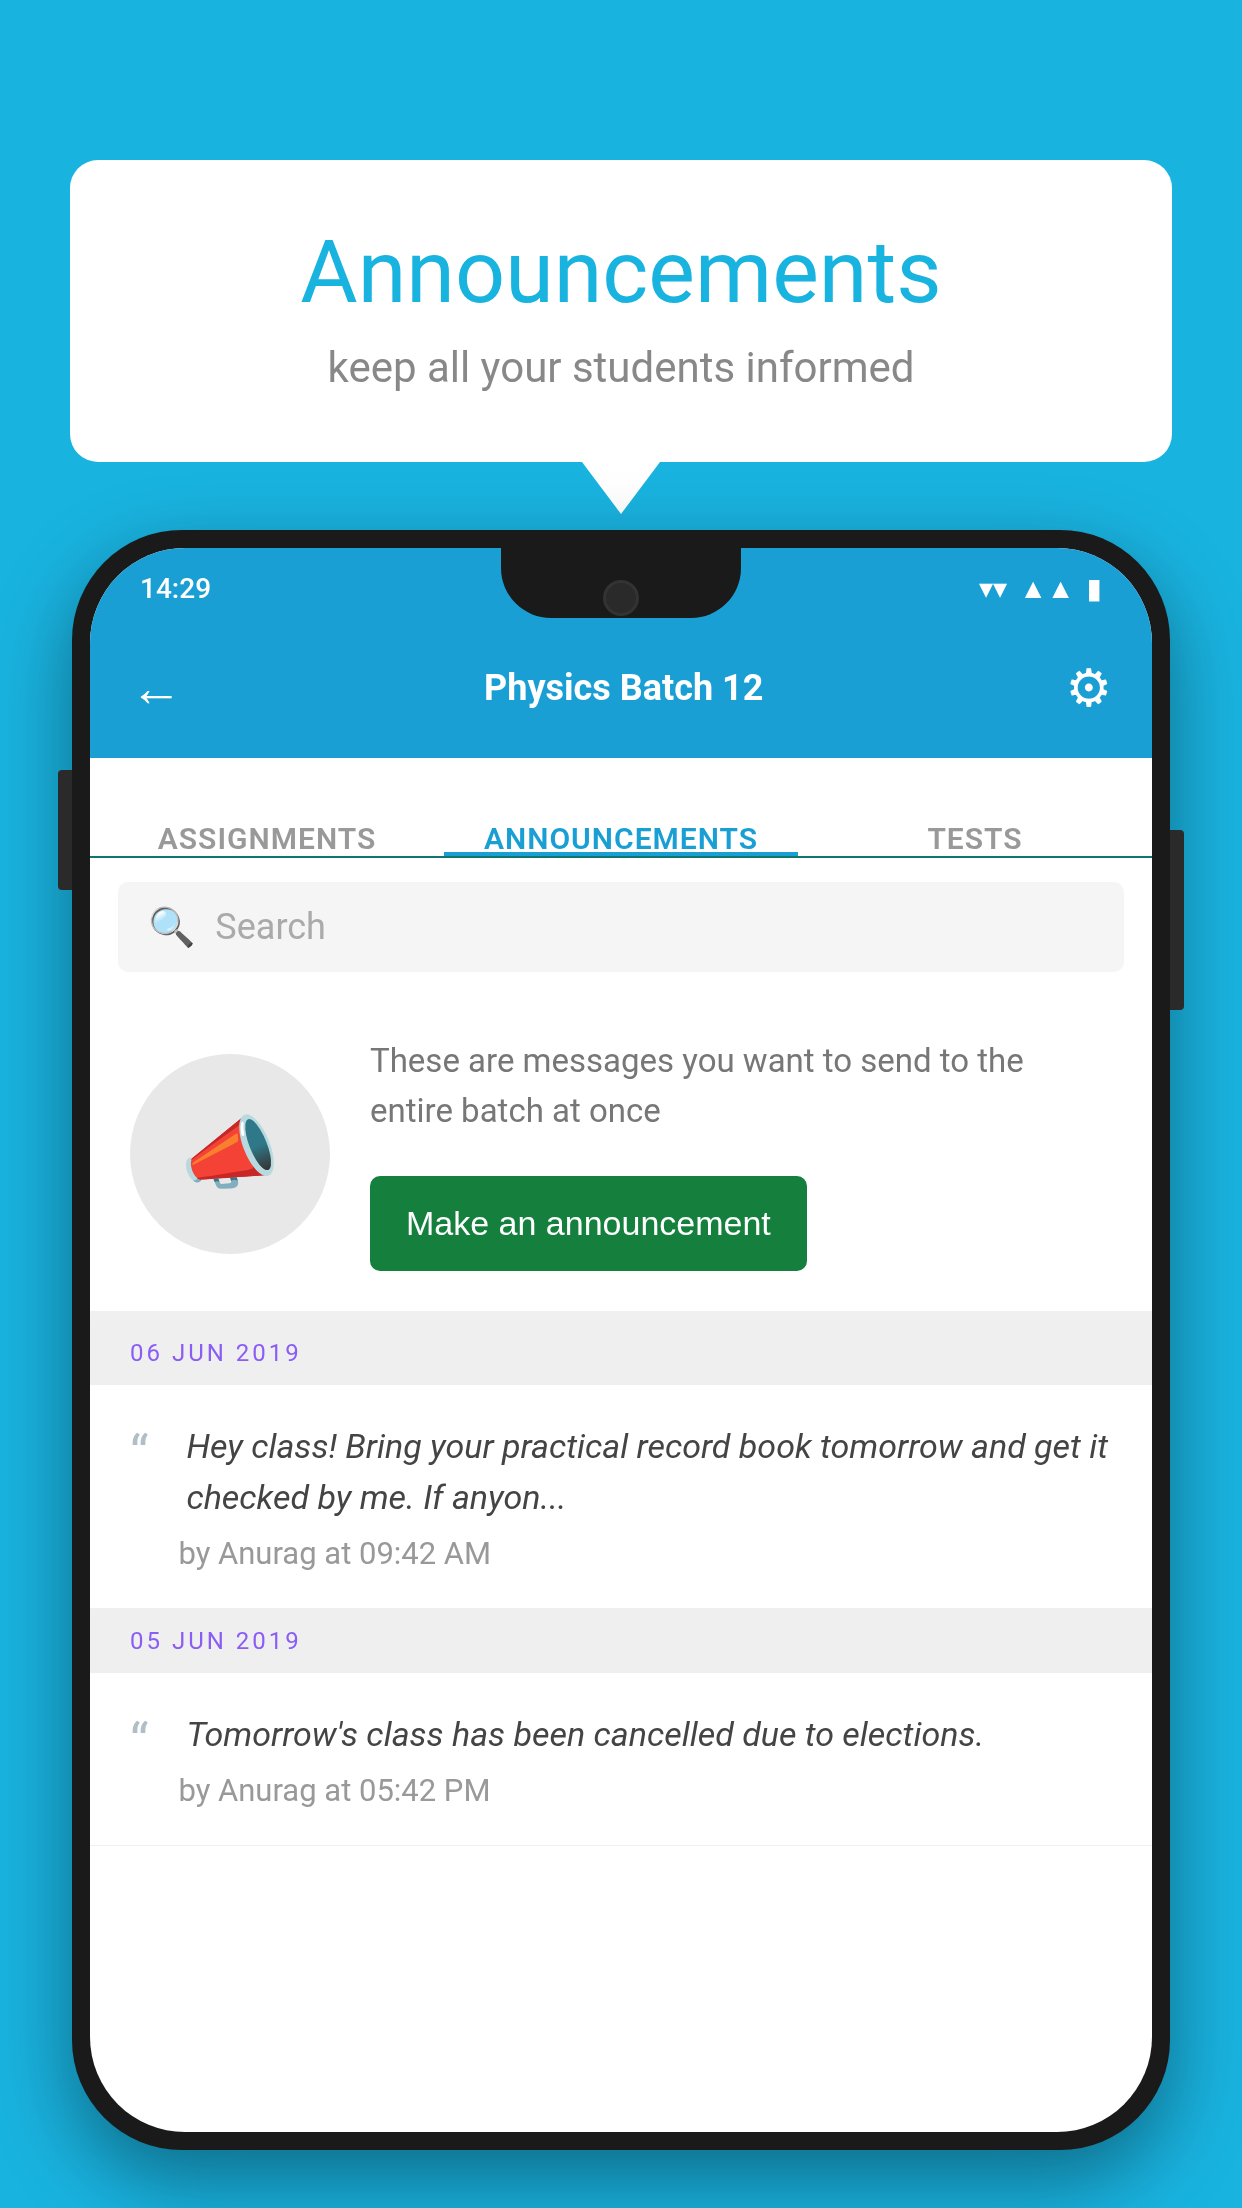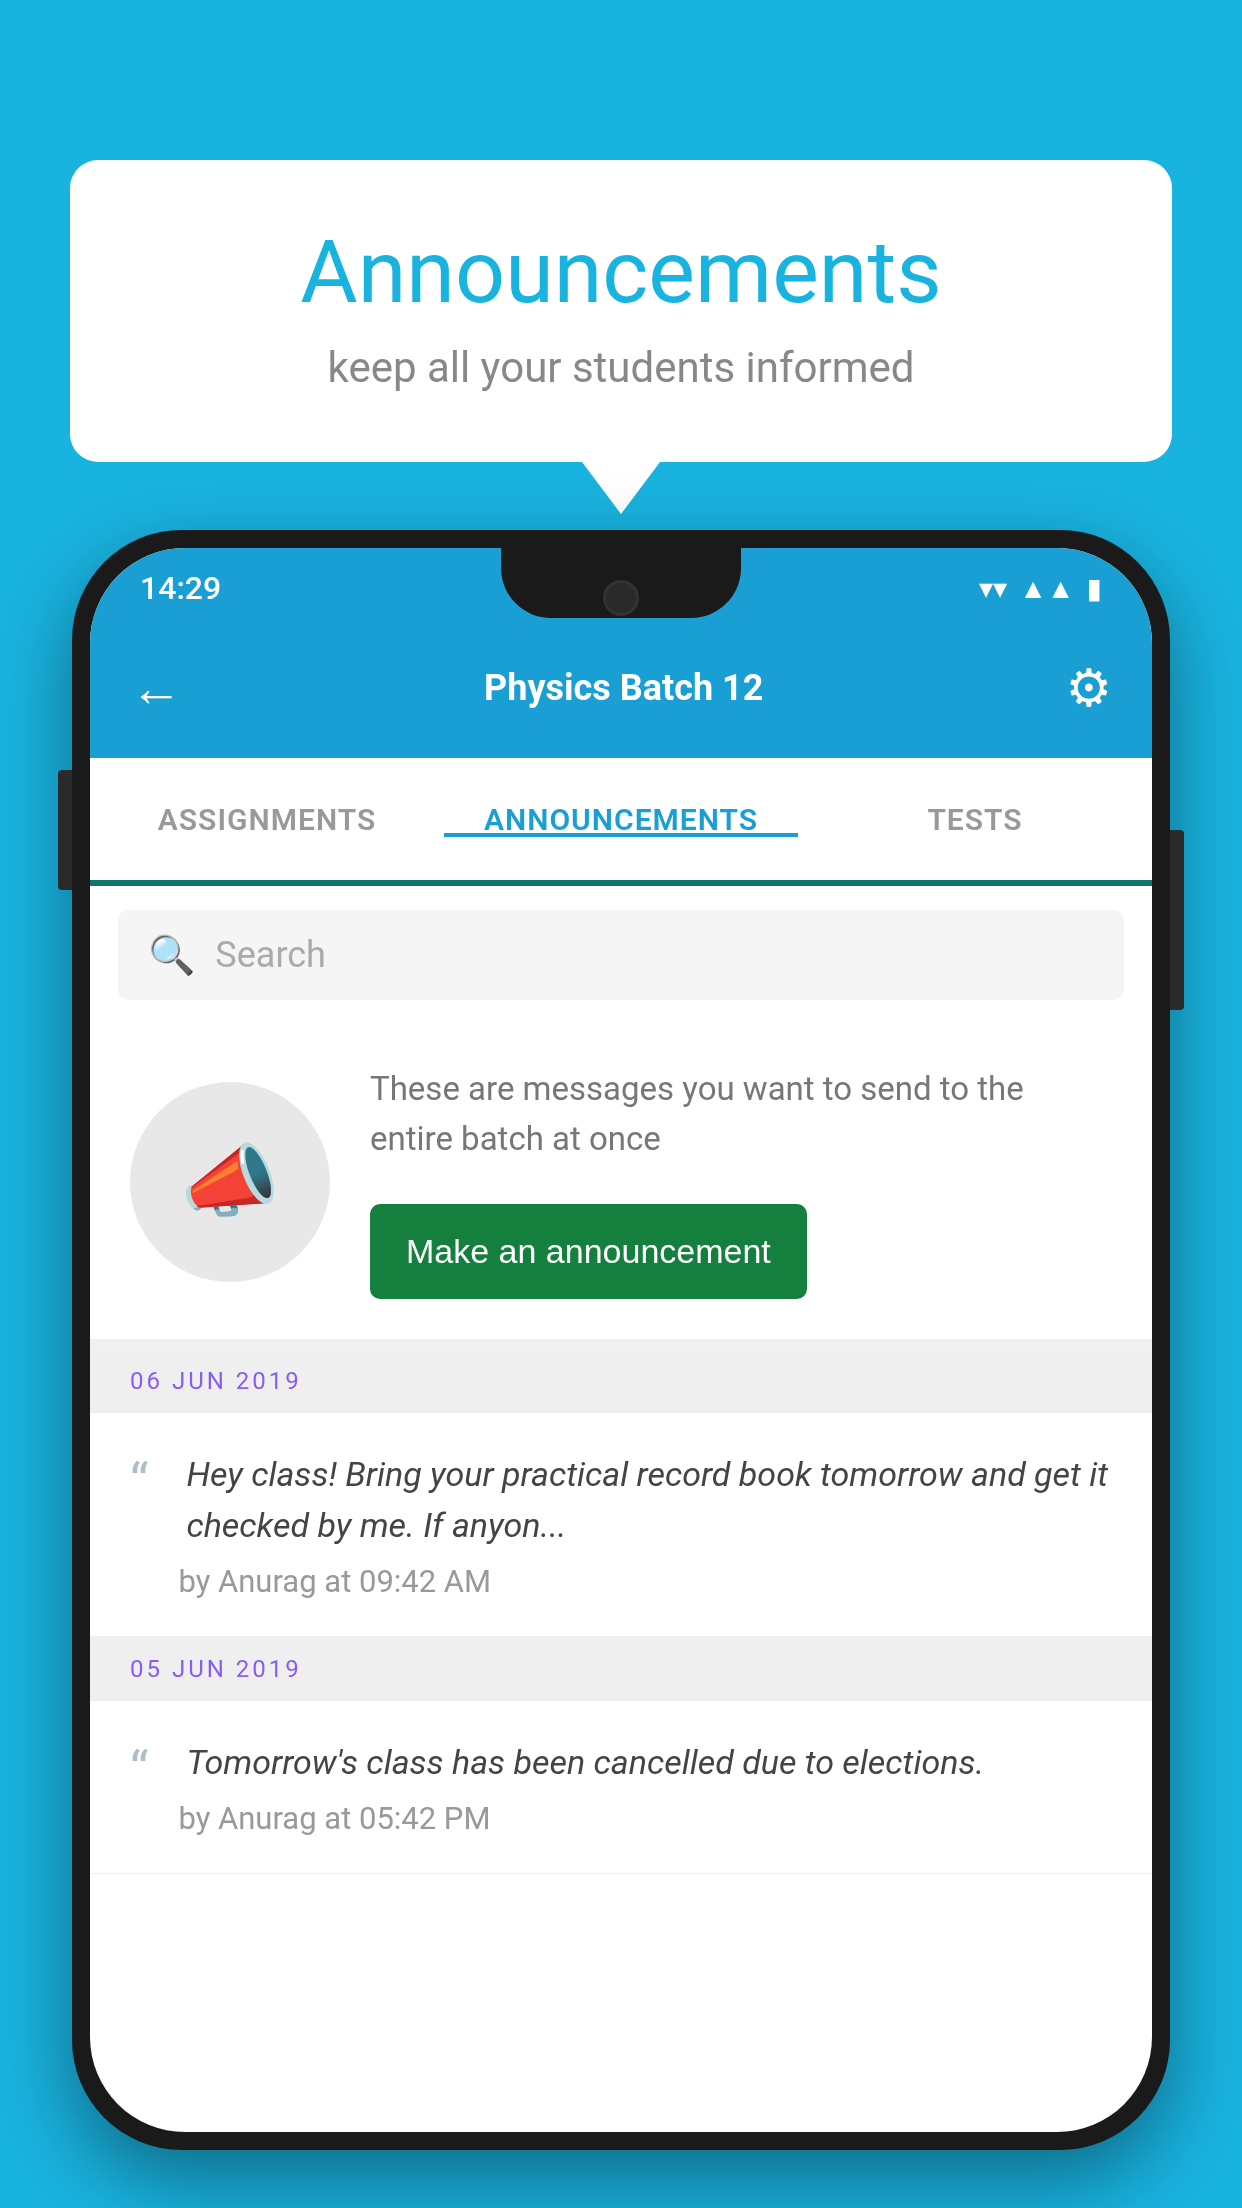--- a/index.html
+++ b/index.html
@@ -129,21 +129,21 @@
       background: #1a9fd4;
       height: 70px;
       display: flex;
       align-items: center;
       justify-content: space-between;
       padding: 0 50px;
       padding-top: 10px;
     }
     .status-time {
       color: white;
-      font-size: 32px;
+      font-size: 28px;
       font-weight: 500;
     }
     .status-icons {
       display: flex;
       align-items: center;
       gap: 12px;
     }
     .status-icon {
       color: white;
       font-size: 28px;
@@ -178,24 +178,24 @@
     }
     .header-gear {
       color: white;
       font-size: 52px;
       cursor: pointer;
     }
 
     
     .tabs-bar {
       background: white;
-      height: 128px;
-      display: flex;
-      align-items: center;
-      border-bottom: 6px solid #0f766e;
+      height: 100px;
+      display: flex;
+      align-items: flex-end;
+      border-bottom: 2px solid #0f766e;
     }
     .tab-item {
       flex: 1;
       display: flex;
       align-items: center;
       justify-content: center;
       font-size: 30px;
       font-weight: 600;
       color: #999;
       position: relative;

